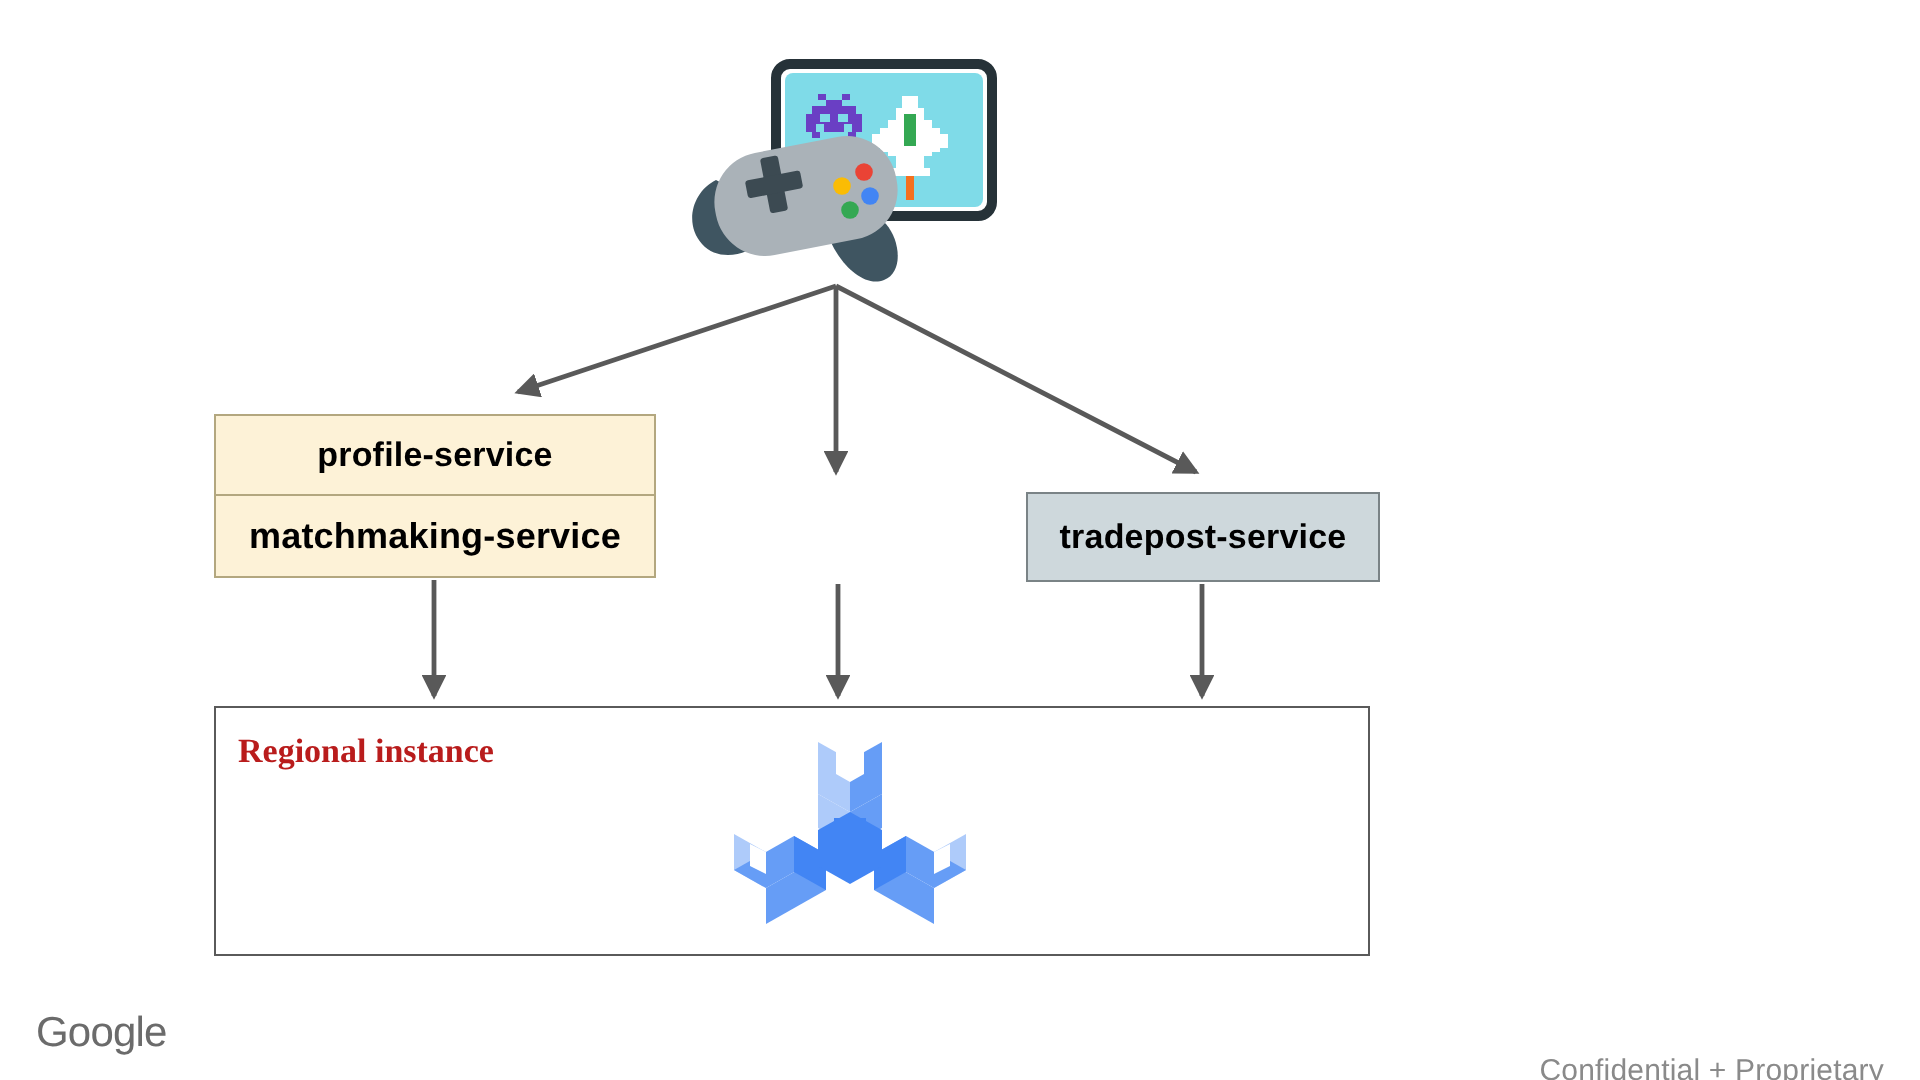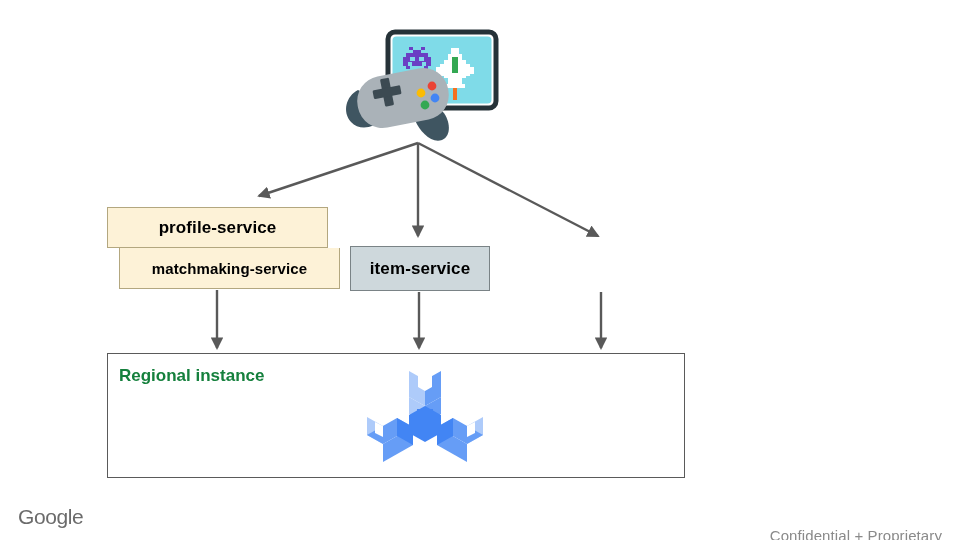--- a/index.html
+++ b/index.html
@@ -61,23 +61,22 @@
     border: 1px solid #7a8386;
   }
 
   #node-profile {
     left: 107px;  top: 207px;  width: 221px; height: 41px;
     font-size: 17px;
     border-bottom: 1px solid #b3a77f;
   }
   #node-matchmaking {
     left: 107px;  top: 248px;  width: 221px; height: 41px;
-    font-size: 15px;
+    font-size: 18px;
     border-top: none;
-    margin-left: 12px;
   }
   #node-item {
     left: 350px;  top: 246px;  width: 140px; height: 45px;
     font-size: 17px;
   }
   #node-tradepost {
     left: 513px;  top: 246px;  width: 177px; height: 45px;
     font-size: 17px;
   }
 
@@ -88,21 +87,22 @@
     left: 107px;  top: 353px;  width: 578px; height: 125px;
     background: #ffffff;
     border: 1px solid #5a5a5a;
   }
   #regional-instance-label {
     position: absolute;
     left: 11px;
     top: 12px;
     font-size: 17px;
     font-weight: bold;
-    color: #15803d;
+    color: #b91c1c;
+    font-family: Liberation Serif, serif;
   }
   .gs-icon {
     position: absolute;
     left: 257px;
     top: 13px;
     width: 120px;
     height: 100px;
   }
 
   
@@ -203,24 +203,24 @@
   </svg>
 
   <div class="node node-cream" id="node-profile">
     <span>profile-service</span>
   </div>
 
   <div class="node node-cream" id="node-matchmaking">
     <span>matchmaking-service</span>
   </div>
 
-  <div class="node node-blue" id="node-item">
-    <span>item-service</span>
-  </div>
-
+
+  <div class="node node-blue" id="node-tradepost">
+    <span>tradepost-service</span>
+  </div>
 
   <div id="regional-instance">
     <div id="regional-instance-label">Regional instance</div>
 
     <svg class="gs-icon" viewBox="0 0 120 100" xmlns="http://www.w3.org/2000/svg">
 
       <polygon points="44,4 44,30 60,39 60,13" fill="#aecbfa"></polygon>
       <polygon points="76,4 76,30 60,39 60,13" fill="#669df6"></polygon>
       <polygon points="53,4 53,20 60,24 60,8" fill="#ffffff"></polygon>
       <polygon points="67,4 67,20 60,24 60,8" fill="#ffffff"></polygon>

